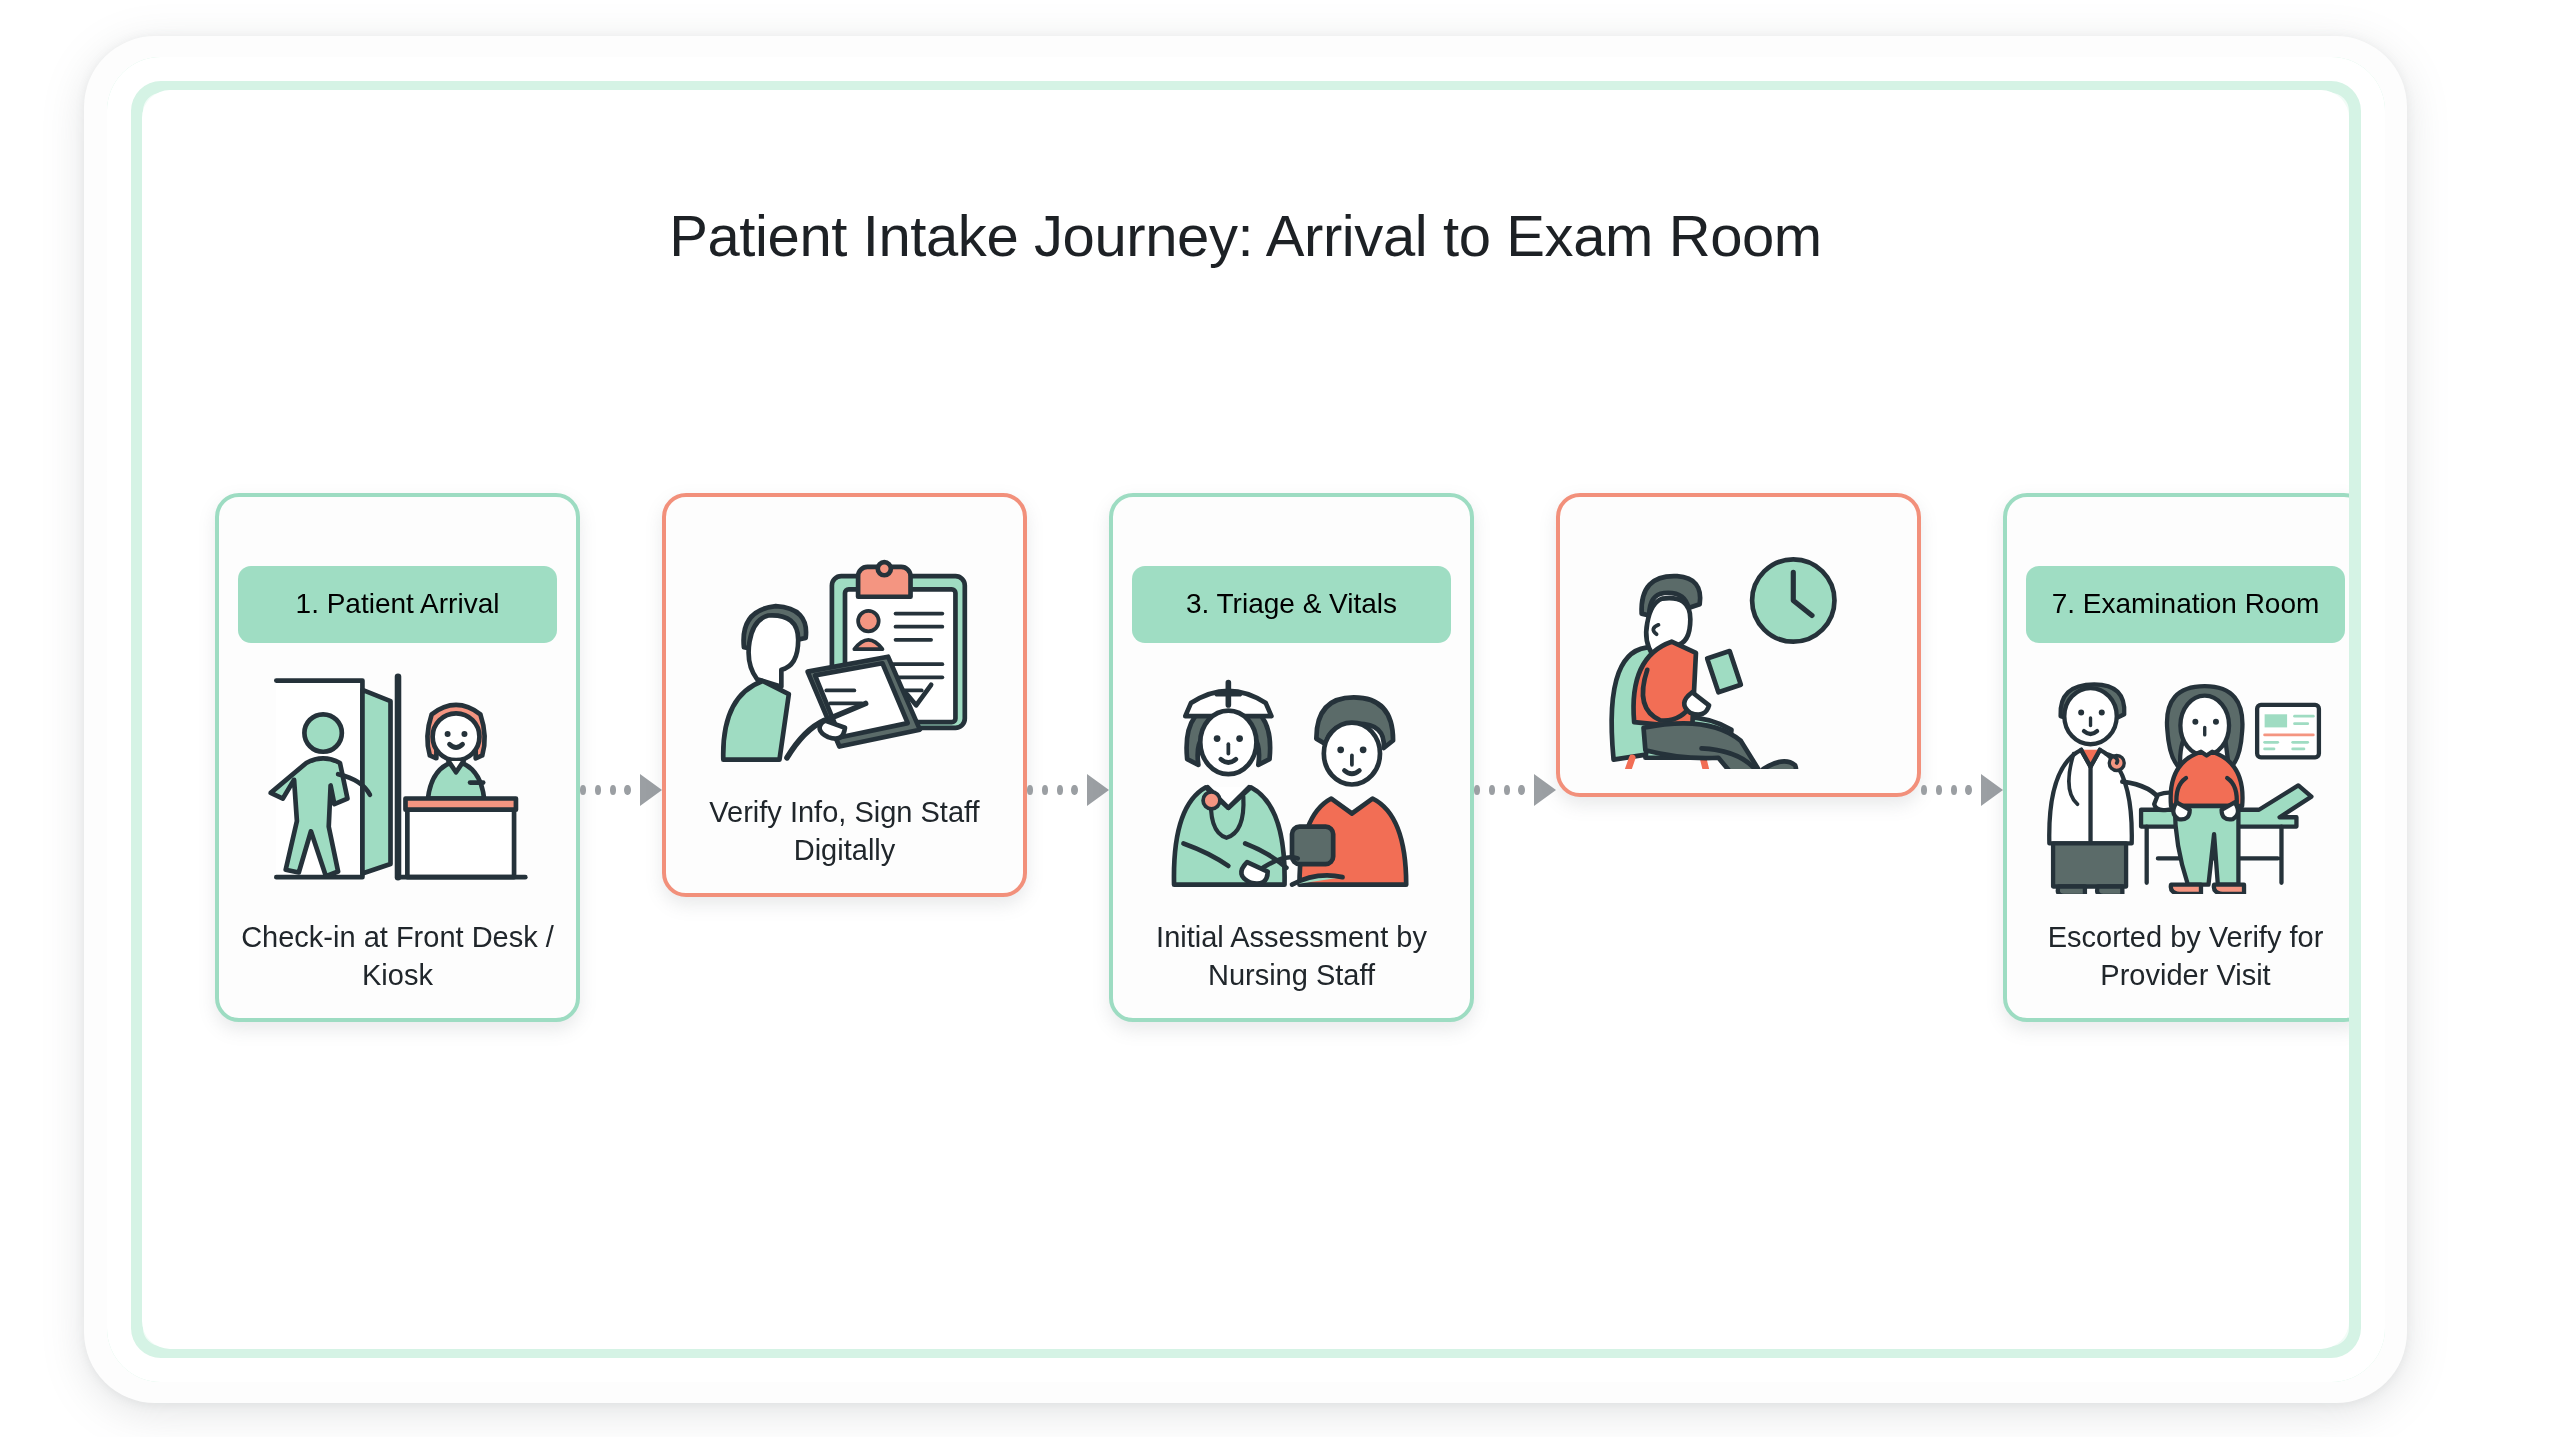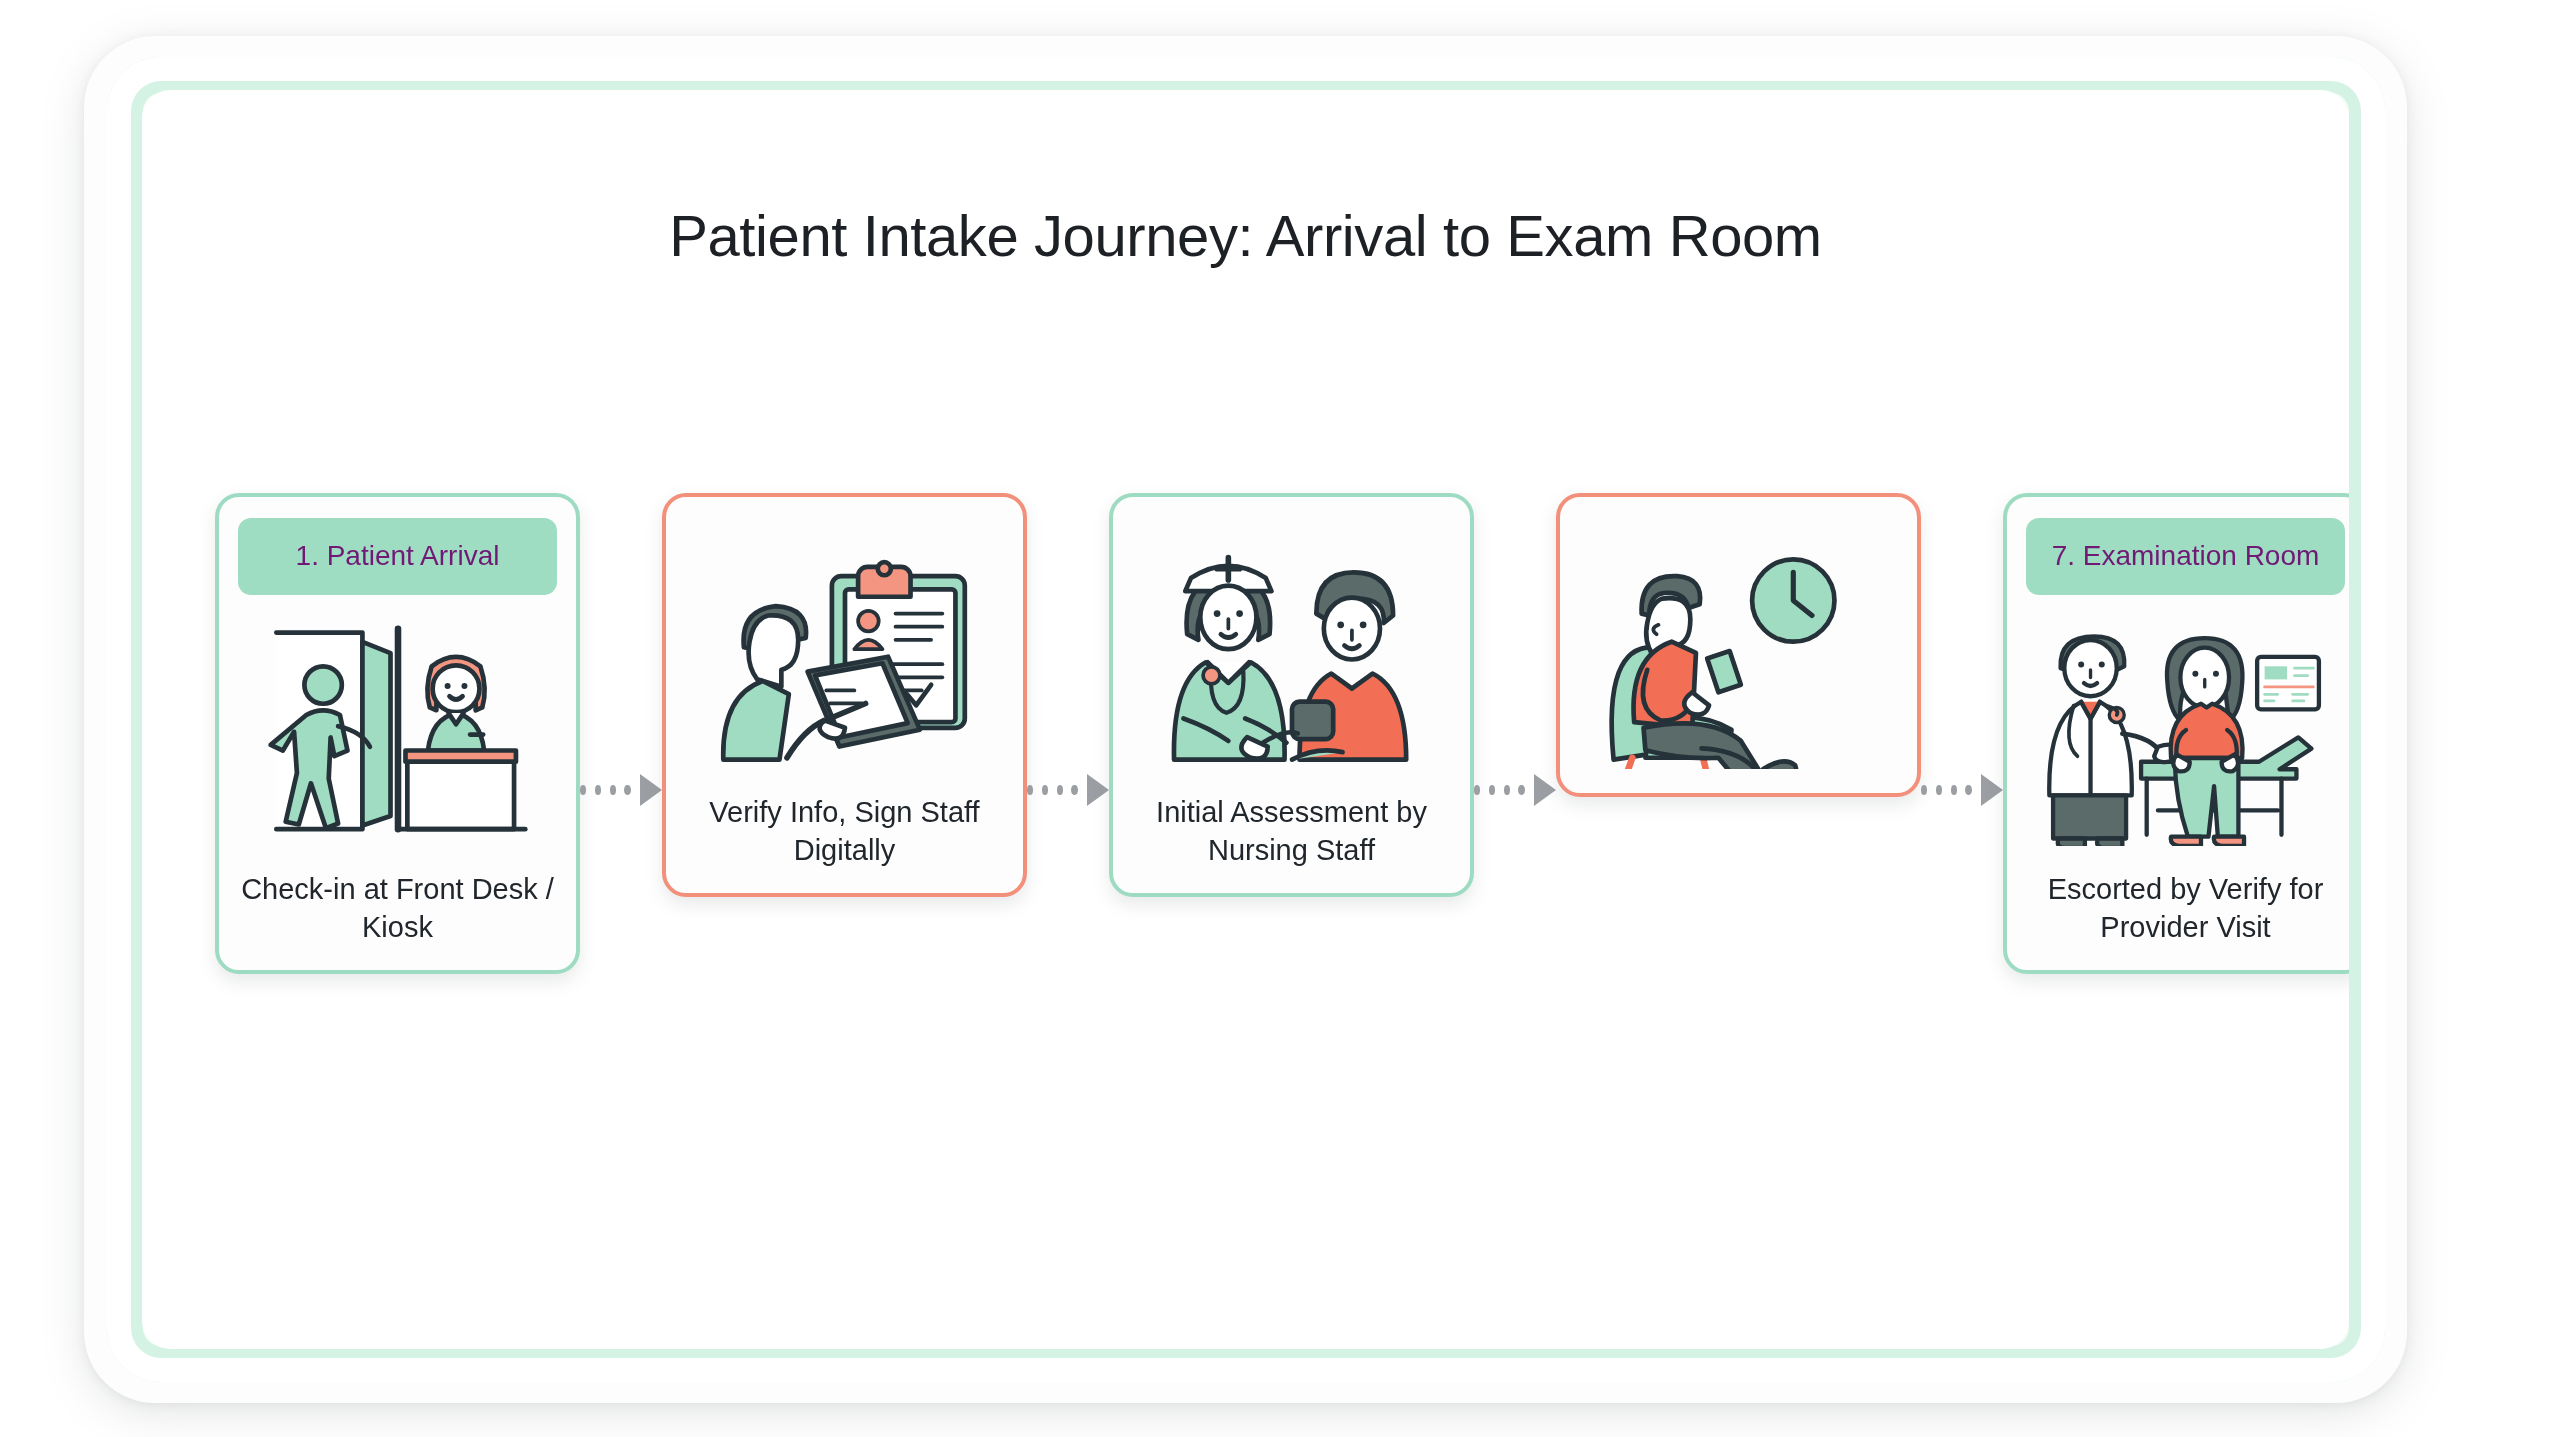--- a/index.html
+++ b/index.html
@@ -101,29 +101,30 @@
     flex-direction: column;
     align-items: center;
     flex: 0 0 auto;
   }
   .step-card.accent-coral { border-color: #f2907b; }
 
   .step-header {
     width: 100%;
     background: #9fddc3;
     border-radius: 13px;
-    color: #701a75;
+    color: #000000;
     font-size: 28px;
     line-height: 1.14;
     text-align: center;
     padding: 16px 11.2px;
     min-height: 77px;
     display: flex;
     align-items: center;
     justify-content: center;
+    margin-top: 48px;
   }
   .step-header.accent-coral { background: #f49581; }
 
   .step-figure {
     width: 300px;
     height: 234px;
     margin-top: 17px;
     display: flex;
     align-items: center;
     justify-content: center;
@@ -270,20 +271,21 @@
 
       <div class="connector">
         <span class="dot"></span>
         <span class="dot"></span>
         <span class="dot"></span>
         <span class="dot"></span>
         <span class="head"></span>
       </div>
 
       <div class="step-card">
+        <div class="step-header">3. Triage &amp; Vitals</div>
         <div class="step-figure">
           <svg viewBox="0 0 320 250" xmlns="http://www.w3.org/2000/svg">
             <g fill="none" stroke="#25323a" stroke-width="5" stroke-linecap="round" stroke-linejoin="round">
 
               <path d="M48 106 q-6 -60 44 -60 q50 0 44 60 l-12 6 q6 -40 -32 -42 q-38 2 -32 42 Z" fill="#5b6b69"></path>
 
               <path d="M52 46 q40 -26 80 0 l6 14 H46 Z" fill="#ffffff"></path>
               <path d="M92 24 v24 M80 36 h24" stroke-width="6"></path>
 
               <ellipse cx="92" cy="88" rx="30" ry="34" fill="#ffffff"></ellipse>

